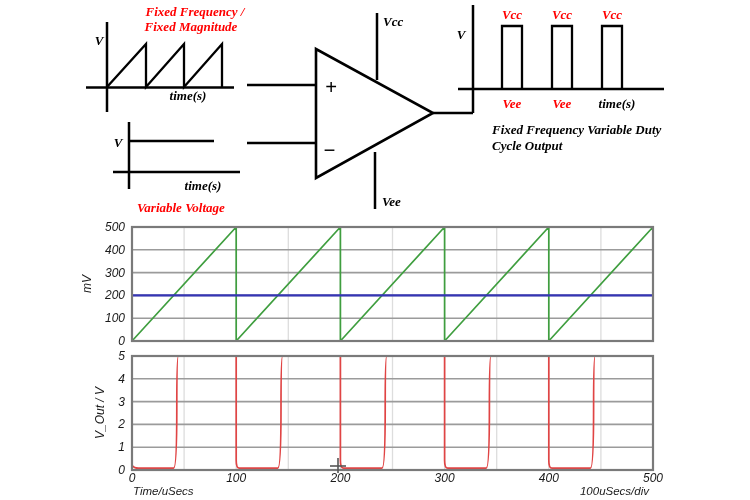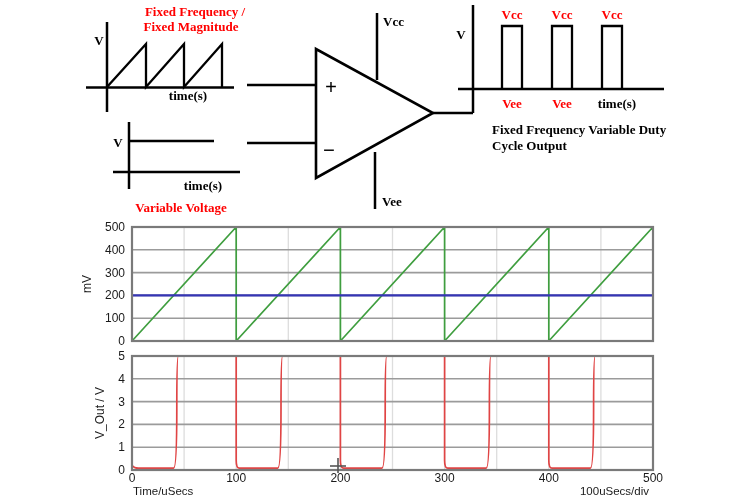--- a/index.html
+++ b/index.html
@@ -1,16 +1,16 @@
 <!DOCTYPE html>
 <html style="--accent-red: #ff0000;"><head>
 <meta charset="utf-8">
 <style>
   html,body{margin:0;padding:0;background:#ffffff;}
-  .stage{position:relative;width:750px;height:500px;background:#ffffff;overflow:hidden;}
+  .stage{position:relative;width:750px;height:500px;background:#ffffff;overflow:hidden;font-style:italic;}
   svg{display:block;}
   .sk{font-family:"Liberation Serif", serif;font-weight:bold;font-size:13px;fill:#000;}
   .sk .red{fill:var(--accent-red,#ff0000);}
   .sk .big{font-size:21px;}
   .cht{font-family:"Liberation Sans", sans-serif;}
 </style>
 </head>
 <body>
 
 <div class="stage">

